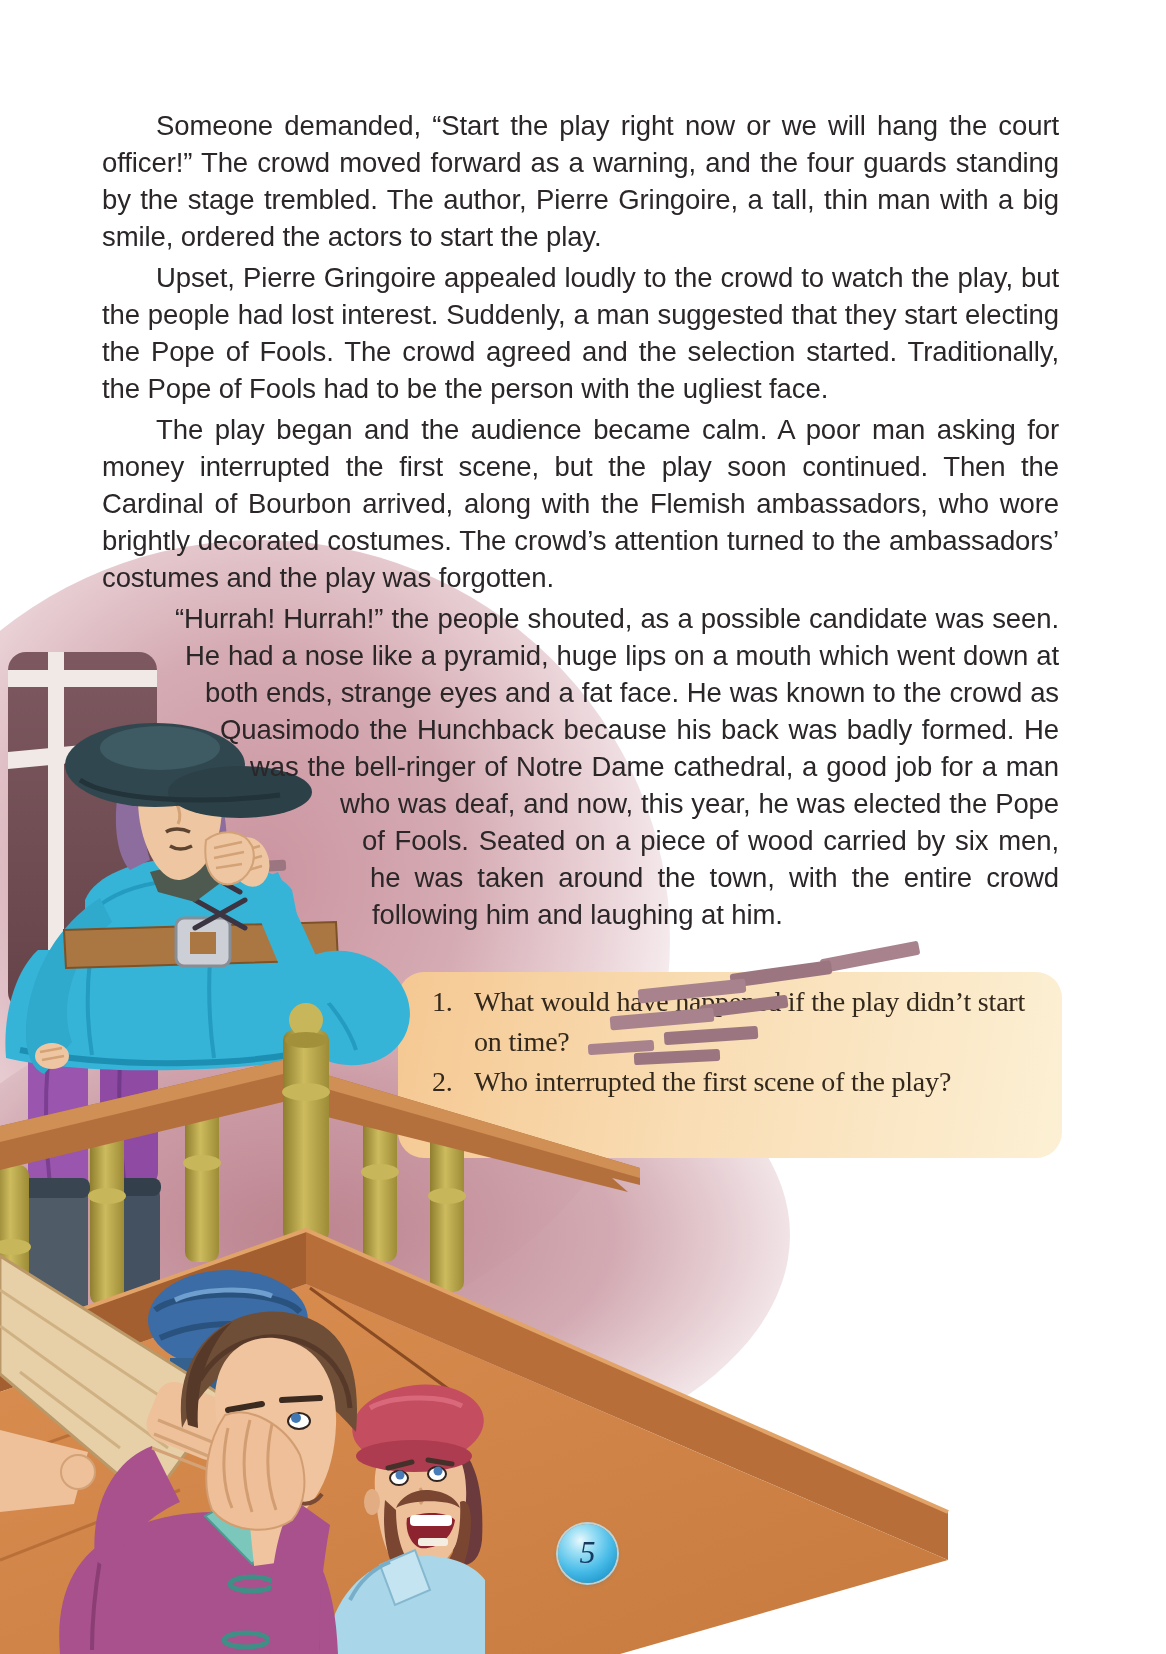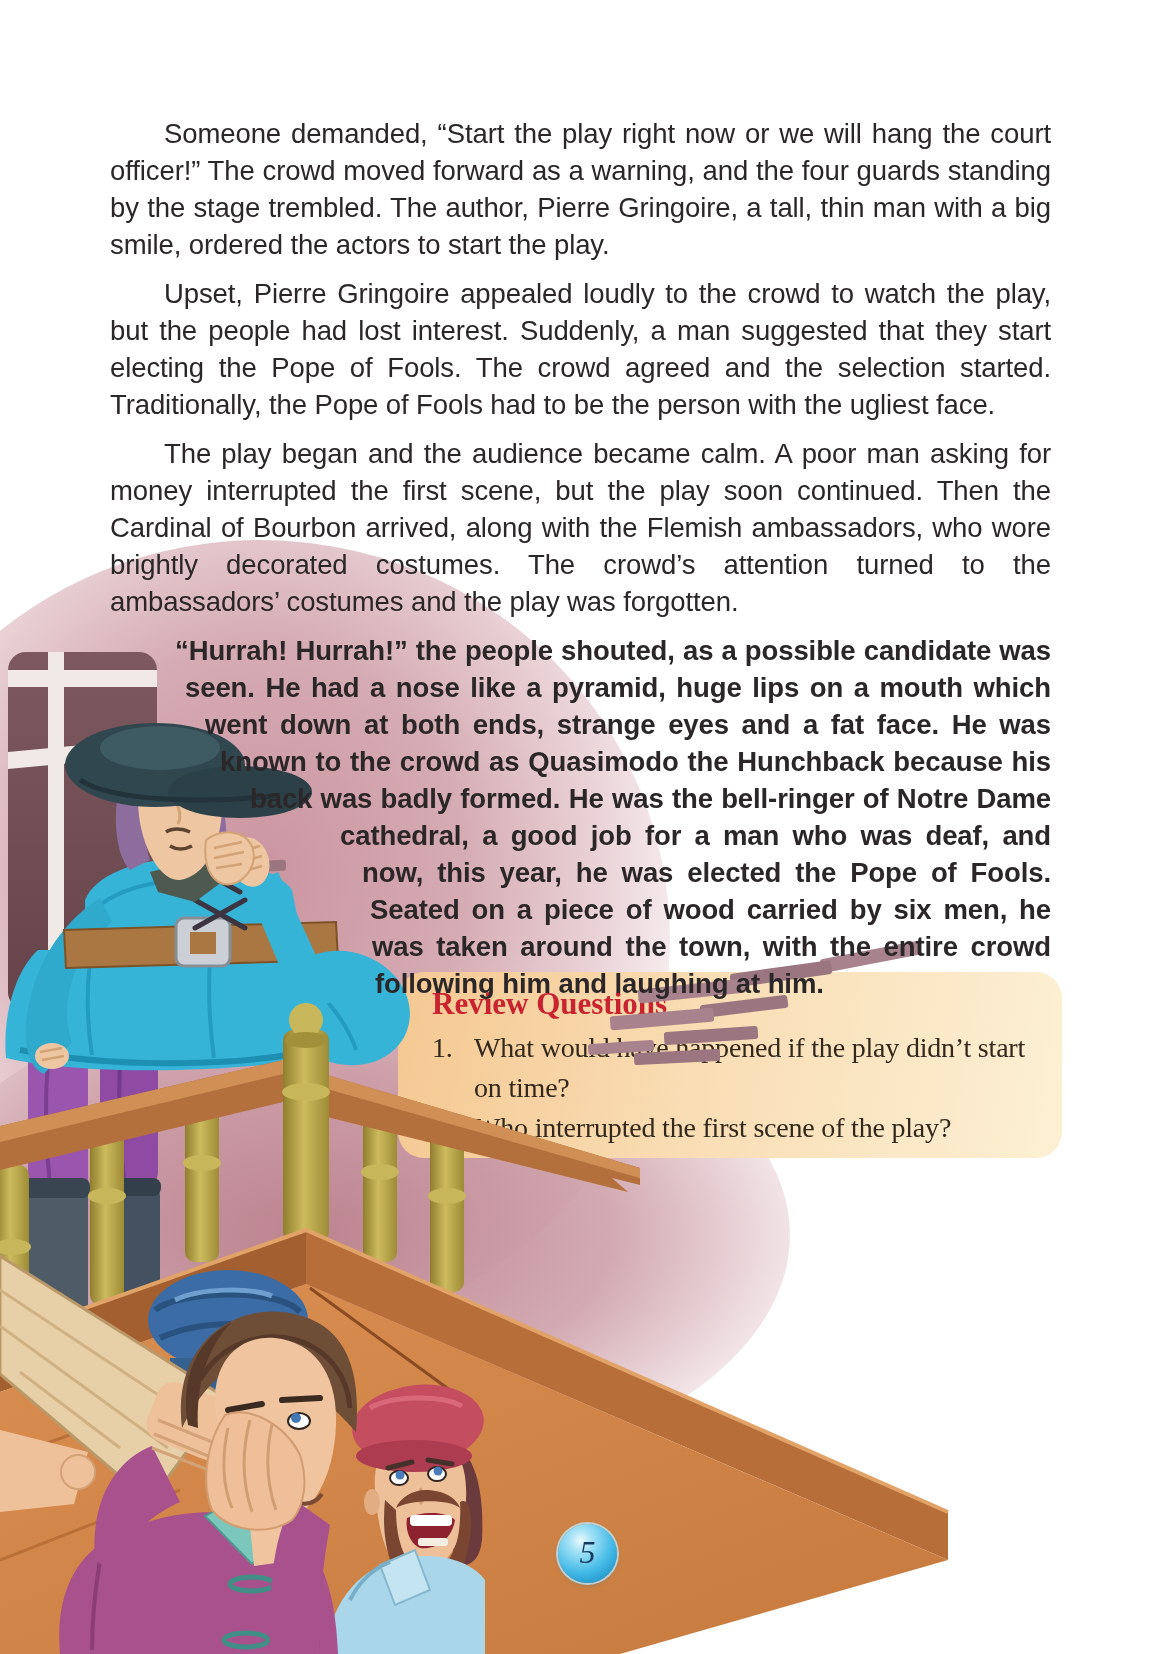--- a/index.html
+++ b/index.html
@@ -10,23 +10,23 @@
   .blob-a{left:-150px;top:540px;width:820px;height:800px;
     background:radial-gradient(ellipse at 50% 42%, rgba(200,143,155,.95) 0%, rgba(209,162,171,.9) 35%,
       rgba(228,199,205,.75) 60%, rgba(244,231,234,.4) 78%, rgba(255,255,255,0) 92%);}
   .blob-b{left:-90px;top:985px;width:880px;height:500px;
     background:radial-gradient(ellipse at 45% 50%, rgba(186,128,140,.95) 0%, rgba(203,155,165,.85) 45%,
       rgba(230,205,210,.5) 72%, rgba(255,255,255,0) 92%);}
 
   
   .body-text{position:absolute;z-index:3;left:98px;top:103px;width:965px;
     font-size:27.5px;line-height:37px;color:#2b2628;text-align:justify;letter-spacing:-0.1px;}
-  .body-text p{margin:12px;}
+  .body-text p{margin:4px;}
   .para.indent{text-indent:54px;}
-  .p4 p{text-indent:0;font-weight:bold;}
+  .p4 p{text-indent:0;}
   .step{float:left;clear:left;height:37px;}
 
   
   .review-box{position:absolute;z-index:1;left:398px;top:972px;width:664px;height:186px;
     border-radius:26px;background:linear-gradient(100deg,#f5c892 0%,#f9ddb4 45%,#fcf0d4 100%);
     font-family:"Liberation Serif",serif;box-sizing:border-box;padding:10px 24px 0 34px;}
   .review-box h2{margin:4px 0 6px 0;font-size:31px;line-height:36px;font-weight:bold;color:#c8232f;}
   .qrow{display:flex;font-size:28px;line-height:40px;color:#33281c;letter-spacing:-0.2px;}
   .qnum{flex:0 0 42px;}
   .qtext{max-width:560px;}
@@ -44,21 +44,20 @@
 </style>
 </head>
 <body>
 
 <div class="page">
 
   <div class="blob blob-a"></div>
   <div class="blob blob-b"></div>
 
   <section class="review-box">
-    <h2>Review Questions</h2>
     <div class="qrow">
       <span class="qnum">1.</span>
       <span class="qtext">What would have happened if the play didn’t start on time?</span>
     </div>
     <div class="qrow">
       <span class="qnum">2.</span>
       <span class="qtext">Who interrupted the first scene of the play?</span>
     </div>
   </section>
 

